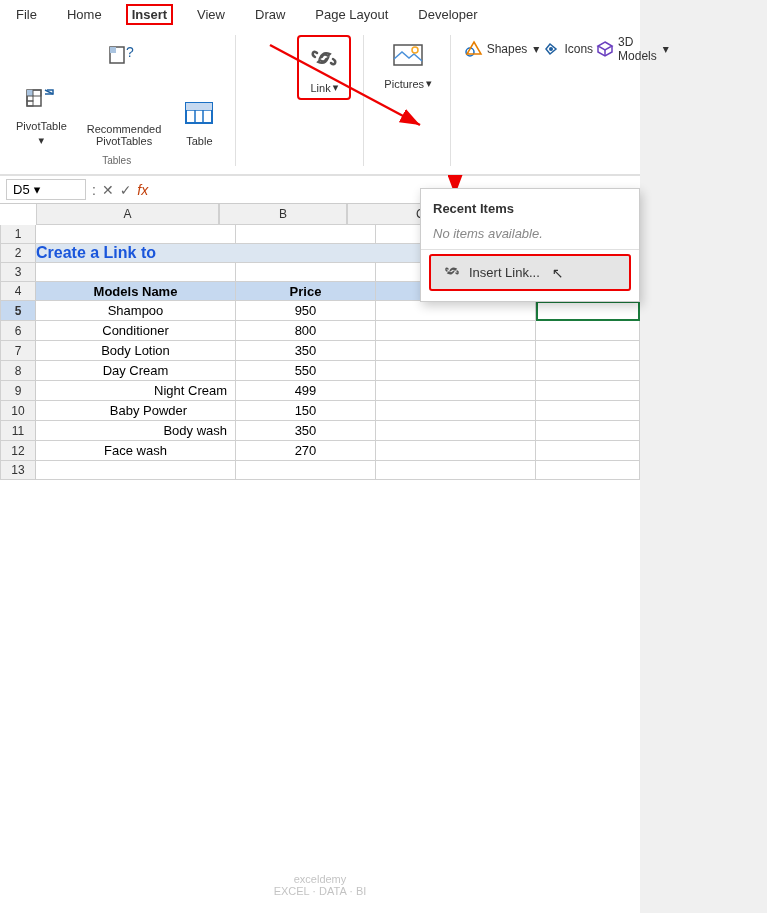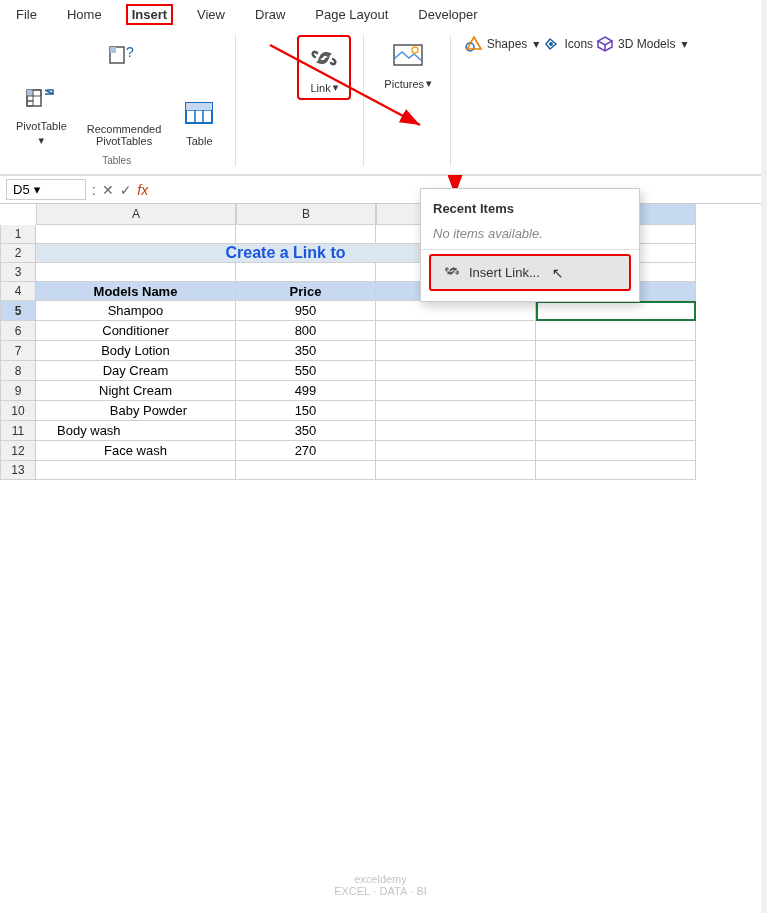--- a/index.html
+++ b/index.html
@@ -36,21 +36,21 @@
     .row-num { width: 36px; min-width: 36px; background: #f0f0f0; border: 1px solid #d0d0d0; border-top: none; border-right: 1px solid #ccc; text-align: center; font-size: 12px; color: #333; padding: 2px 0; display: flex; align-items: center; justify-content: center; }
     .cell { border: 1px solid #d0d0d0; border-top: none; border-left: none; font-size: 13px; display: flex; align-items: center; overflow: hidden; }
     .cell-a { width: 200px; min-width: 200px; }
     .cell-b { width: 140px; min-width: 140px; justify-content: center; }
     .cell-c { width: 160px; min-width: 160px; }
 
     
     .selected { border: 2px solid #1a7a3c !important; position: relative; z-index: 2; }
 
     
-    .merged-cell { color: #1a56db; font-weight: bold; font-size: 16px; background: #dce6f1; justify-content: center; }
+    .merged-cell { color: #1a56db; font-weight: bold; font-size: 16px; background: #dce6f1; }
 
     
     .header-row .cell { background: #c6d9f0; font-weight: bold; text-align: center; justify-content: center; }
 
     
     .data-row .cell { background: #fff; padding: 2px 8px; }
     .data-row .cell-b { justify-content: center; }
     .data-row .cell-a { justify-content: center; }
 
     
@@ -64,21 +64,21 @@
     .insert-tab-box { border: 2px solid #e00; padding: 1px 4px; }
 
     
     .arrows-layer { position: absolute; top: 0; left: 0; width: 767px; height: 913px; pointer-events: none; z-index: 50; }
 
     .spreadsheet-container { position: relative; }
   </style>
 </head>
 <body>
 
-<div style="position:relative; width:761px; height:913px; background:#fff;">
+<div style="position:relative; width:640px; height:913px; background:#fff;">
 
   <div class="menu-bar">
     <span class="menu-item">File</span>
     <span class="menu-item">Home</span>
     <span class="menu-item insert-tab-box" style="font-weight:bold;">Insert</span>
     <span class="menu-item">View</span>
     <span class="menu-item">Draw</span>
     <span class="menu-item">Page Layout</span>
     <span class="menu-item">Developer</span>
   </div>
@@ -312,21 +312,21 @@
       </div>
       <div class="cell cell-b" style="justify-content:center;">
         <span>550</span>
       </div>
       <div class="cell cell-c"></div>
       <div class="cell" style="width:160px;"></div>
     </div>
 
     <div class="grid-row data-row">
       <div class="row-num">9</div>
-      <div class="cell cell-a" style="justify-content:center;">
+      <div class="cell cell-a" style="justify-content:flex-end;">
         <span>Night Cream</span>
       </div>
       <div class="cell cell-b" style="justify-content:center;">
         <span>499</span>
       </div>
       <div class="cell cell-c"></div>
       <div class="cell" style="width:160px;"></div>
     </div>
 
     <div class="grid-row data-row">
@@ -336,21 +336,21 @@
       </div>
       <div class="cell cell-b" style="justify-content:center;">
         <span>150</span>
       </div>
       <div class="cell cell-c"></div>
       <div class="cell" style="width:160px;"></div>
     </div>
 
     <div class="grid-row data-row">
       <div class="row-num">11</div>
-      <div class="cell cell-a" style="justify-content:flex-start;padding-left:21px;">
+      <div class="cell cell-a" style="justify-content:flex-end;padding-left:21px;">
         <span>Body wash</span>
       </div>
       <div class="cell cell-b" style="justify-content:center;">
         <span>350</span>
       </div>
       <div class="cell cell-c"></div>
       <div class="cell" style="width:160px;"></div>
     </div>
 
     <div class="grid-row data-row">

